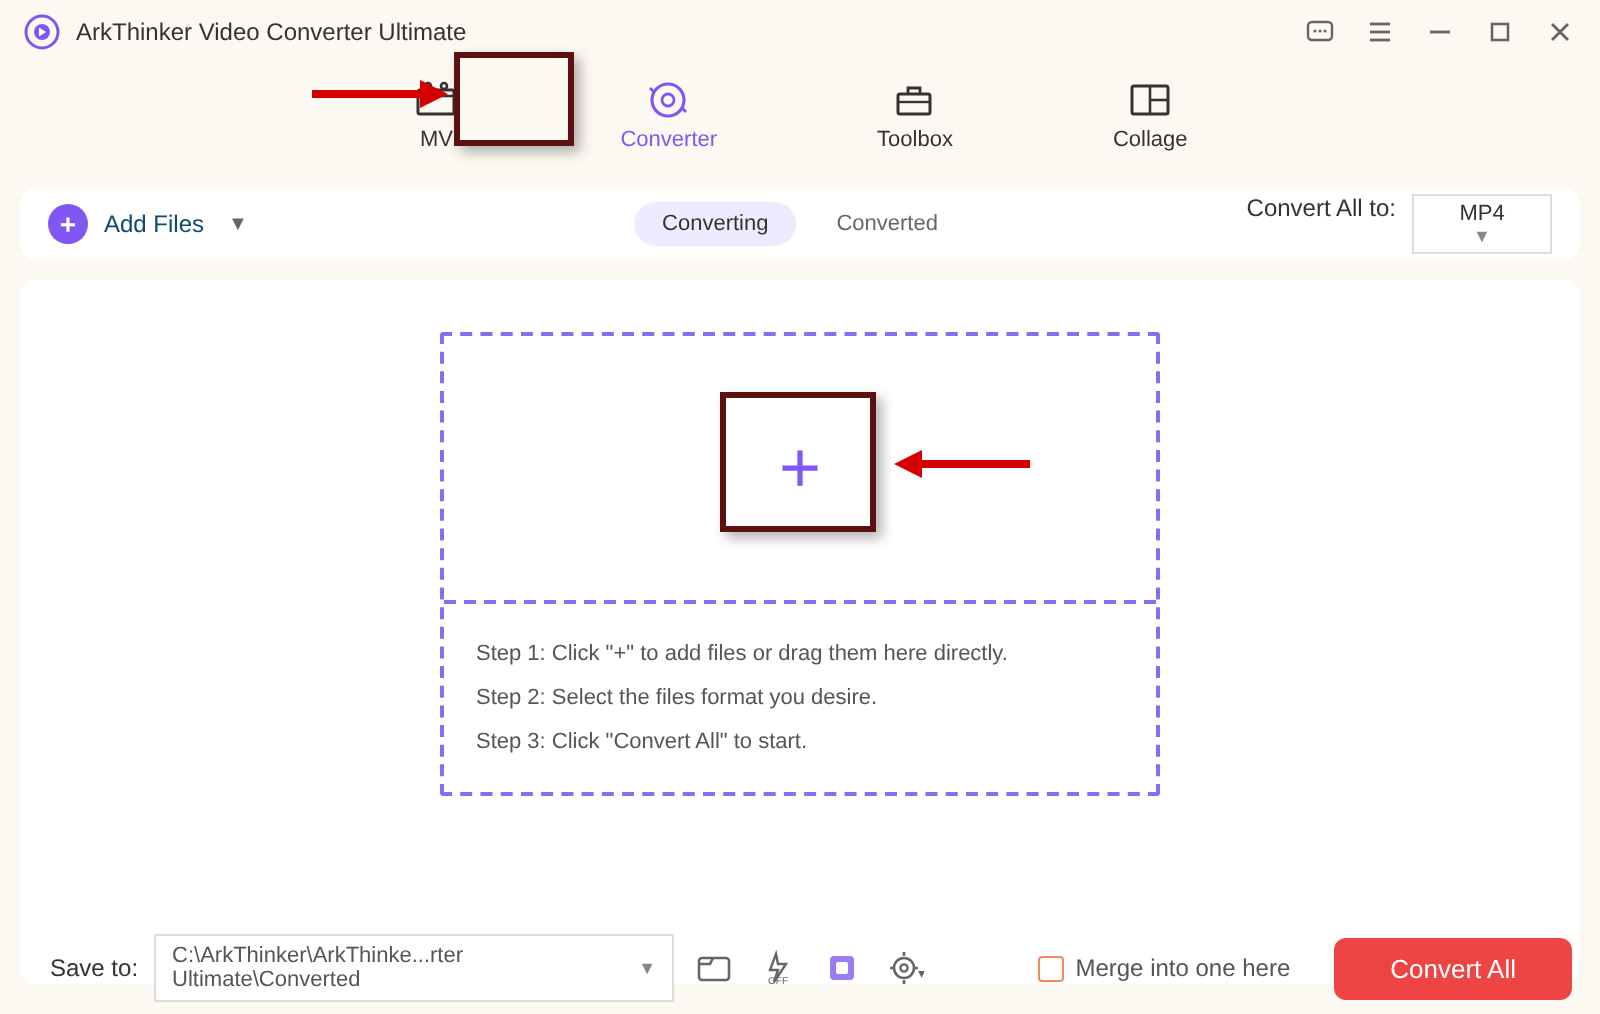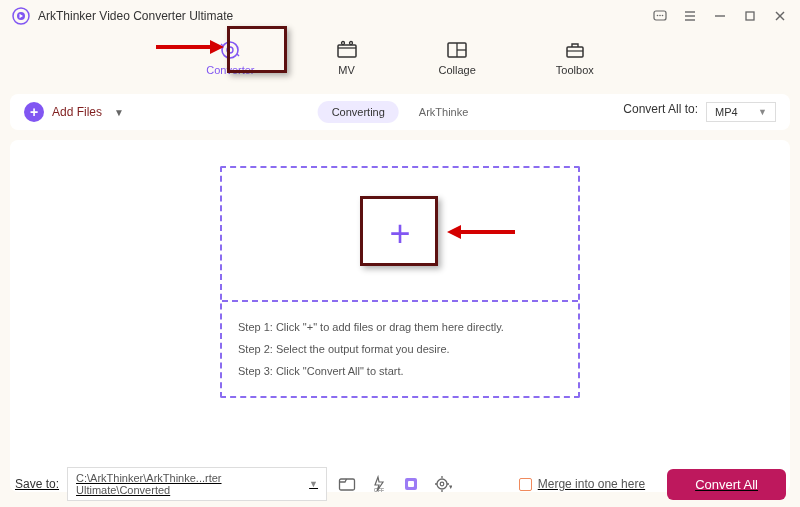--- a/index.html
+++ b/index.html
@@ -13,40 +13,40 @@
 .tab { display: flex; flex-direction: column; align-items: center; gap: 4px; cursor: pointer; padding: 4px 10px; }
 .tab-icon { width: 24px; height: 20px; display: flex; align-items: center; justify-content: center; color: #333; }
 .tab.active .tab-icon { color: #8156f2; }
 .tab-label { font-size: 11px; color: #333; }
 .tab.active .tab-label { color: #8156f2; }
 .highlight-box { position: absolute; border: 3px solid #5c1010; box-shadow: 3px 3px 6px rgba(0,0,0,0.3); pointer-events: none; }
 .arrow { position: absolute; pointer-events: none; }
 .toolbar { background: #fff; border-radius: 8px; margin: 6px 10px 0; height: 36px; display: flex; align-items: center; padding: 0 14px; }
 .add-files { display: flex; align-items: center; gap: 8px; cursor: pointer; }
 .plus-circle { width: 20px; height: 20px; border-radius: 50%; background: #8156f2; color: #fff; display: flex; align-items: center; justify-content: center; font-size: 14px; font-weight: bold; }
-.add-files-label { font-size: 12px; color: #7f1d1d; }
+.add-files-label { font-size: 12px; color: #0c4a6e; }
 .chev { color: #666; font-size: 10px; margin-left: 4px; }
 .tb-center { position: absolute; left: 50%; transform: translateX(-50%); display: flex; gap: 6px; align-items: flex-start; }
 .pill { font-size: 11px; padding: 5px 14px; border-radius: 12px; cursor: pointer; color: #666; }
 .pill.active { background: #eeeaff; color: #333; }
 .convert-all-to { margin-left: auto; display: flex; align-items: flex-start; gap: 8px; font-size: 12px; color: #333; }
-.fmt-select { border: 1px solid #ddd; background: #fff; padding: 3px 8px; font-size: 11px; width: 70px; display: flex; justify-content: space-between; align-items: center; cursor: pointer; }
+.fmt-select { border: 1px solid #ddd; background: #fff; padding: 3px 8px; font-size: 11px; width: 70px; display: flex; justify-content: space-between; align-items: center; cursor: pointer; flex-direction: column; }
 .main { margin: 10px 10px 0; background: #fff; border-radius: 8px; height: 352px; display: flex; flex-direction: column; align-items: center; padding-top: 26px; }
 .drop-zone { width: 360px; border: 2px dashed #8a6cf0; border-radius: 2px; }
 .drop-top { height: 134px; display: flex; align-items: center; justify-content: center; border-bottom: 2px dashed #8a6cf0; cursor: pointer; }
 .big-plus { font-size: 36px; color: #8156f2; font-weight: 200; }
 .steps { padding: 14px 16px; }
 .step { font-size: 11px; color: #555; line-height: 2; }
-.footer { position: absolute; bottom: 0; left: 1px; right: 0; height: 46px; display: flex; align-items: center; padding: 0 14px; gap: 8px; text-decoration: underline; }
+.footer { position: absolute; bottom: 0; left: 11px; right: 0; height: 46px; display: flex; align-items: center; padding: 0 14px; gap: 8px; }
 .save-label { font-size: 12px; color: #333; }
 .path-box { border: 1px solid #ddd; background: #fff; font-size: 11px; padding: 4px 8px; width: 260px; display: flex; align-items: center; justify-content: flex-start; color: #555; }
 .icon-btn { width: 24px; height: 24px; display: flex; align-items: center; justify-content: center; color: #666; cursor: pointer; }
 .merge { display: flex; align-items: center; gap: 6px; font-size: 12px; color: #555; margin-left: auto; }
 .checkbox { width: 13px; height: 13px; border: 1px solid #f08a5d; border-radius: 2px; }
-.convert-btn { background: #be185d; color: #fff; border: none; border-radius: 6px; padding: 8px 28px; font-size: 13px; cursor: pointer; margin-left: 14px; }
+.convert-btn { background: #ef4444; color: #fff; border: none; border-radius: 6px; padding: 8px 28px; font-size: 13px; cursor: pointer; margin-left: 14px; }
 </style>
 </head>
 <body>
 
 <div class="titlebar">
   <div class="logo">
     <svg width="18" height="18" viewBox="0 0 18 18">
         <circle cx="9" cy="9" r="8" fill="none" stroke="#8156f2" stroke-width="1.5"></circle>
         <circle cx="9" cy="9" r="4" fill="#8156f2"></circle>
         <path d="M7.5 6.8 L11 9 L7.5 11.2 Z" fill="#fff"></path>
@@ -82,90 +82,90 @@
     <div class="win-btn">
         <svg width="14" height="14" viewBox="0 0 14 14">
           <line x1="3" y1="3" x2="11" y2="11" stroke="#666" stroke-width="1.4"></line>
           <line x1="11" y1="3" x2="3" y2="11" stroke="#666" stroke-width="1.4"></line>
         </svg>
       </div>
   </div>
 </div>
 
 <div class="tabs">
-  <div class="tab active">
-    <div class="tab-icon">
-        <svg width="22" height="22" viewBox="0 0 22 22">
-          <circle cx="11" cy="11" r="8" fill="none" stroke="#8156f2" stroke-width="1.6"></circle>
-          <circle cx="11" cy="11" r="3" fill="none" stroke="#8156f2" stroke-width="1.4"></circle>
-          <path d="M4 7 L2 5 M18 15 L20 17" stroke="#8156f2" stroke-width="1.4"></path>
-        </svg>
-      </div>
-    <span class="tab-label">Converter</span>
-  </div>
   <div class="tab">
     <div class="tab-icon">
         <svg width="22" height="20" viewBox="0 0 22 20">
           <rect x="2" y="5" width="18" height="12" rx="1" fill="none" stroke="#333" stroke-width="1.5"></rect>
           <line x1="2" y1="8" x2="20" y2="8" stroke="#333" stroke-width="1.3"></line>
           <circle cx="7" cy="3" r="1.5" fill="none" stroke="#333" stroke-width="1.3"></circle>
           <circle cx="15" cy="3" r="1.5" fill="none" stroke="#333" stroke-width="1.3"></circle>
         </svg>
       </div>
     <span class="tab-label">MV</span>
   </div>
+  <div class="tab active">
+    <div class="tab-icon">
+        <svg width="22" height="22" viewBox="0 0 22 22">
+          <circle cx="11" cy="11" r="8" fill="none" stroke="#8156f2" stroke-width="1.6"></circle>
+          <circle cx="11" cy="11" r="3" fill="none" stroke="#8156f2" stroke-width="1.4"></circle>
+          <path d="M4 7 L2 5 M18 15 L20 17" stroke="#8156f2" stroke-width="1.4"></path>
+        </svg>
+      </div>
+    <span class="tab-label">Converter</span>
+  </div>
+  <div class="tab">
+    <div class="tab-icon">
+        <svg width="22" height="20" viewBox="0 0 22 20">
+          <rect x="3" y="7" width="16" height="10" rx="1" fill="none" stroke="#333" stroke-width="1.5"></rect>
+          <path d="M8 7 L8 4 L14 4 L14 7" fill="none" stroke="#333" stroke-width="1.4"></path>
+          <line x1="3" y1="11" x2="19" y2="11" stroke="#333" stroke-width="1.2"></line>
+        </svg>
+      </div>
+    <span class="tab-label">Toolbox</span>
+  </div>
   <div class="tab">
     <div class="tab-icon">
         <svg width="22" height="20" viewBox="0 0 22 20">
           <rect x="2" y="3" width="18" height="14" rx="1" fill="none" stroke="#333" stroke-width="1.5"></rect>
           <line x1="11" y1="3" x2="11" y2="17" stroke="#333" stroke-width="1.3"></line>
           <line x1="11" y1="10" x2="20" y2="10" stroke="#333" stroke-width="1.3"></line>
         </svg>
       </div>
     <span class="tab-label">Collage</span>
-  </div>
-  <div class="tab">
-    <div class="tab-icon">
-        <svg width="22" height="20" viewBox="0 0 22 20">
-          <rect x="3" y="7" width="16" height="10" rx="1" fill="none" stroke="#333" stroke-width="1.5"></rect>
-          <path d="M8 7 L8 4 L14 4 L14 7" fill="none" stroke="#333" stroke-width="1.4"></path>
-          <line x1="3" y1="11" x2="19" y2="11" stroke="#333" stroke-width="1.2"></line>
-        </svg>
-      </div>
-    <span class="tab-label">Toolbox</span>
   </div>
 </div>
 
 <div class="toolbar">
   <div class="add-files">
     <div class="plus-circle">+</div>
     <span class="add-files-label">Add Files</span>
     <span class="chev">▼</span>
   </div>
   <div class="tb-center">
     <div class="pill active">Converting</div>
-    <div class="pill">ArkThinke</div>
+    <div class="pill">Converted</div>
   </div>
   <div class="convert-all-to">
     <span>Convert All to:</span>
     <div class="fmt-select">
       <span>MP4</span>
       <span style="font-size:9px;color:#888">▼</span>
     </div>
   </div>
 </div>
 
 <div class="main">
   <div class="drop-zone">
     <div class="drop-top">
       <div class="big-plus">+</div>
     </div>
     <div class="steps">
       <div class="step">Step 1: Click "+" to add files or drag them here directly.</div>
-      <div class="step">Step 2: Select the output format you desire.</div>
+      <div class="step">Step 2: Select the files format you desire.</div>
       <div class="step">Step 3: Click "Convert All" to start.</div>
     </div>
   </div>
 </div>
 
 <div class="footer">
   <span class="save-label">Save to:</span>
   <div class="path-box">
     <span>C:\ArkThinker\ArkThinke...rter Ultimate\Converted</span>
     <span style="font-size:9px;color:#888">▼</span>

